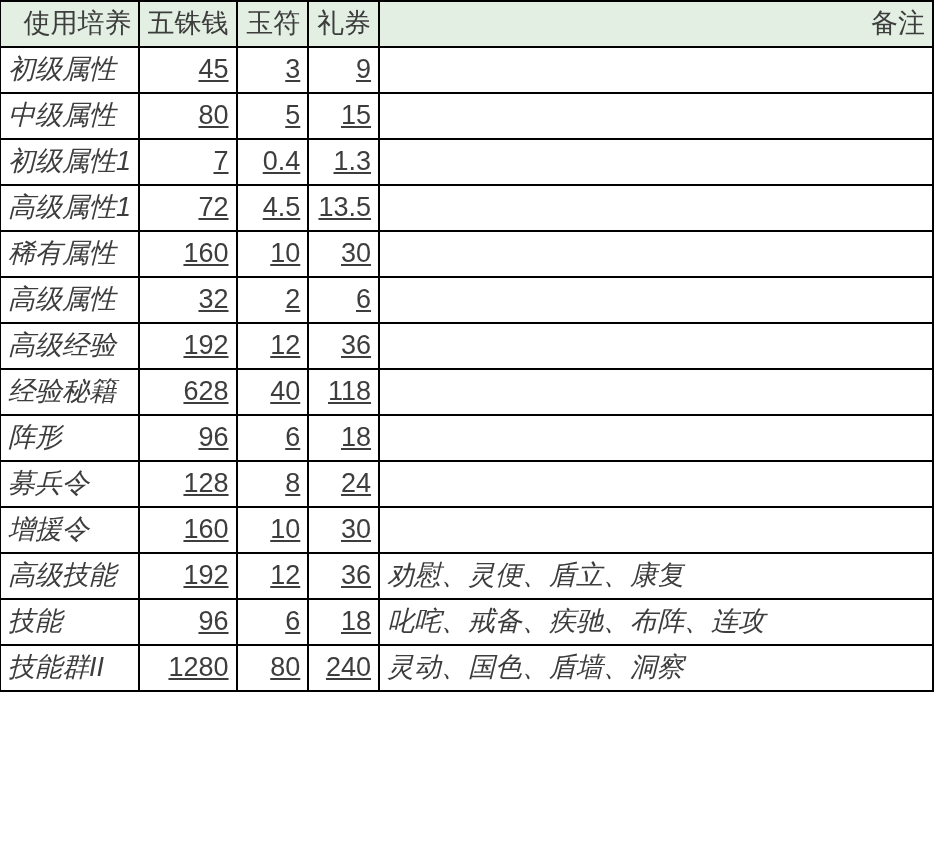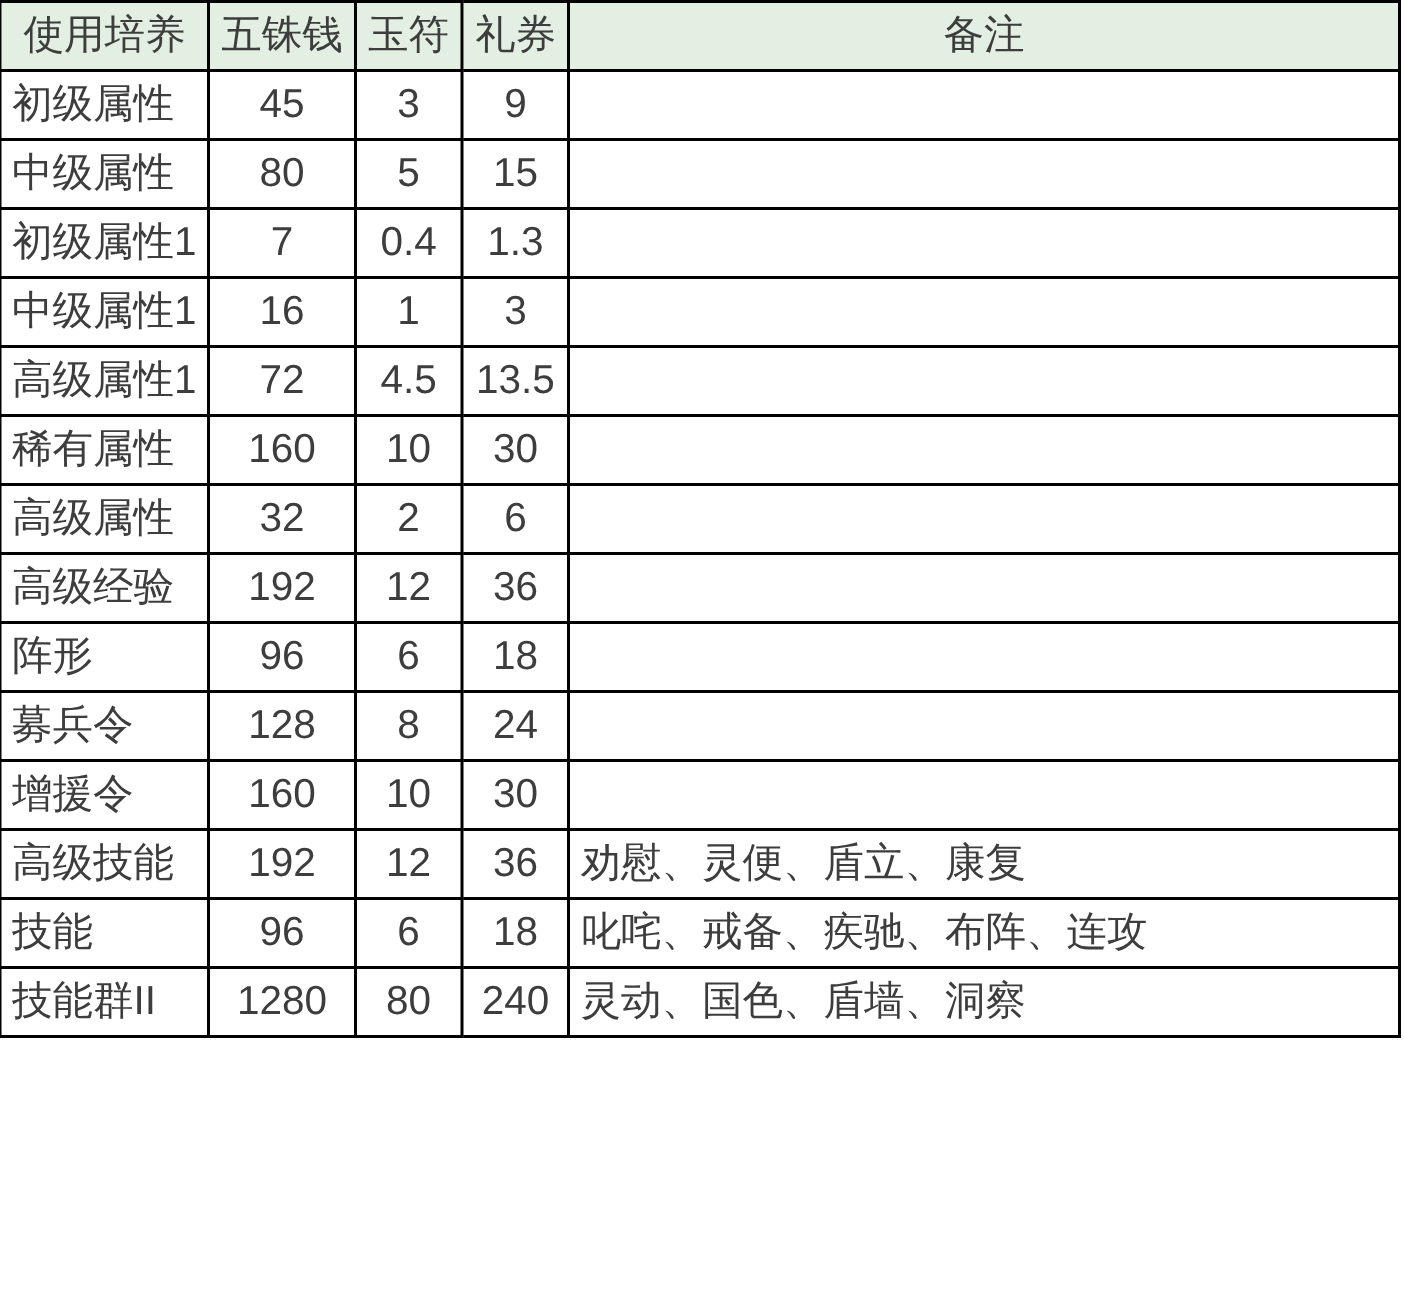--- a/index.html
+++ b/index.html
@@ -29,24 +29,24 @@
     font-weight: 400;
     color: #3d3d3d;
     padding: 0 7px;
     overflow: hidden;
     white-space: nowrap;
     vertical-align: middle;
     box-sizing: content-box;
   }
   table.cost-table th {
     background: #e2efe2;
-    text-align: center;
+    text-align: right;
   }
-  td.cell-left  { text-align: left; }
-  td.cell-num   { text-align: center; }
+  td.cell-left  { text-align: left; font-style: italic; }
+  td.cell-num   { text-align: right; text-decoration: underline; }
 </style>
 </head>
 <body>
 
 <div class="sheet">
   <table class="cost-table">
     <colgroup>
       <col style="width:138px">
       <col style="width:96px">
       <col style="width:71px">
@@ -78,27 +78,20 @@
           <td class="cell-left"></td>
         </tr>
         <tr>
           <td class="cell-left">初级属性1</td>
           <td class="cell-num">7</td>
           <td class="cell-num">0.4</td>
           <td class="cell-num">1.3</td>
           <td class="cell-left"></td>
         </tr>
         <tr>
-          <td class="cell-left">中级属性1</td>
-          <td class="cell-num">16</td>
-          <td class="cell-num">1</td>
-          <td class="cell-num">3</td>
-          <td class="cell-left"></td>
-        </tr>
-        <tr>
           <td class="cell-left">高级属性1</td>
           <td class="cell-num">72</td>
           <td class="cell-num">4.5</td>
           <td class="cell-num">13.5</td>
           <td class="cell-left"></td>
         </tr>
         <tr>
           <td class="cell-left">稀有属性</td>
           <td class="cell-num">160</td>
           <td class="cell-num">10</td>
@@ -110,20 +103,27 @@
           <td class="cell-num">32</td>
           <td class="cell-num">2</td>
           <td class="cell-num">6</td>
           <td class="cell-left"></td>
         </tr>
         <tr>
           <td class="cell-left">高级经验</td>
           <td class="cell-num">192</td>
           <td class="cell-num">12</td>
           <td class="cell-num">36</td>
+          <td class="cell-left"></td>
+        </tr>
+        <tr>
+          <td class="cell-left">经验秘籍</td>
+          <td class="cell-num">628</td>
+          <td class="cell-num">40</td>
+          <td class="cell-num">118</td>
           <td class="cell-left"></td>
         </tr>
         <tr>
           <td class="cell-left">阵形</td>
           <td class="cell-num">96</td>
           <td class="cell-num">6</td>
           <td class="cell-num">18</td>
           <td class="cell-left"></td>
         </tr>
         <tr>

